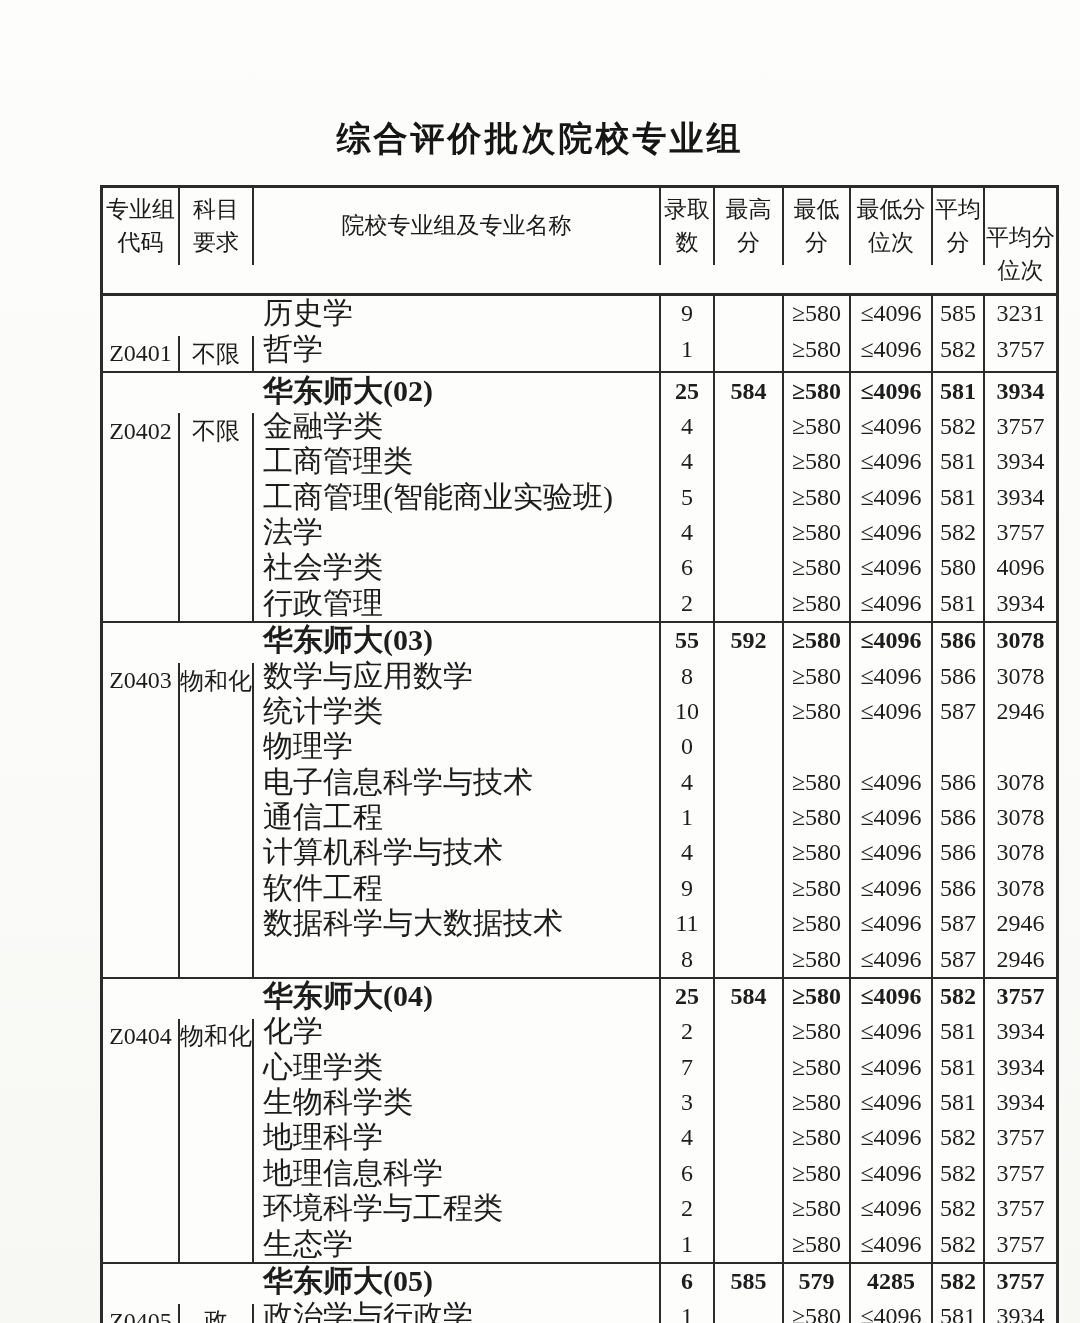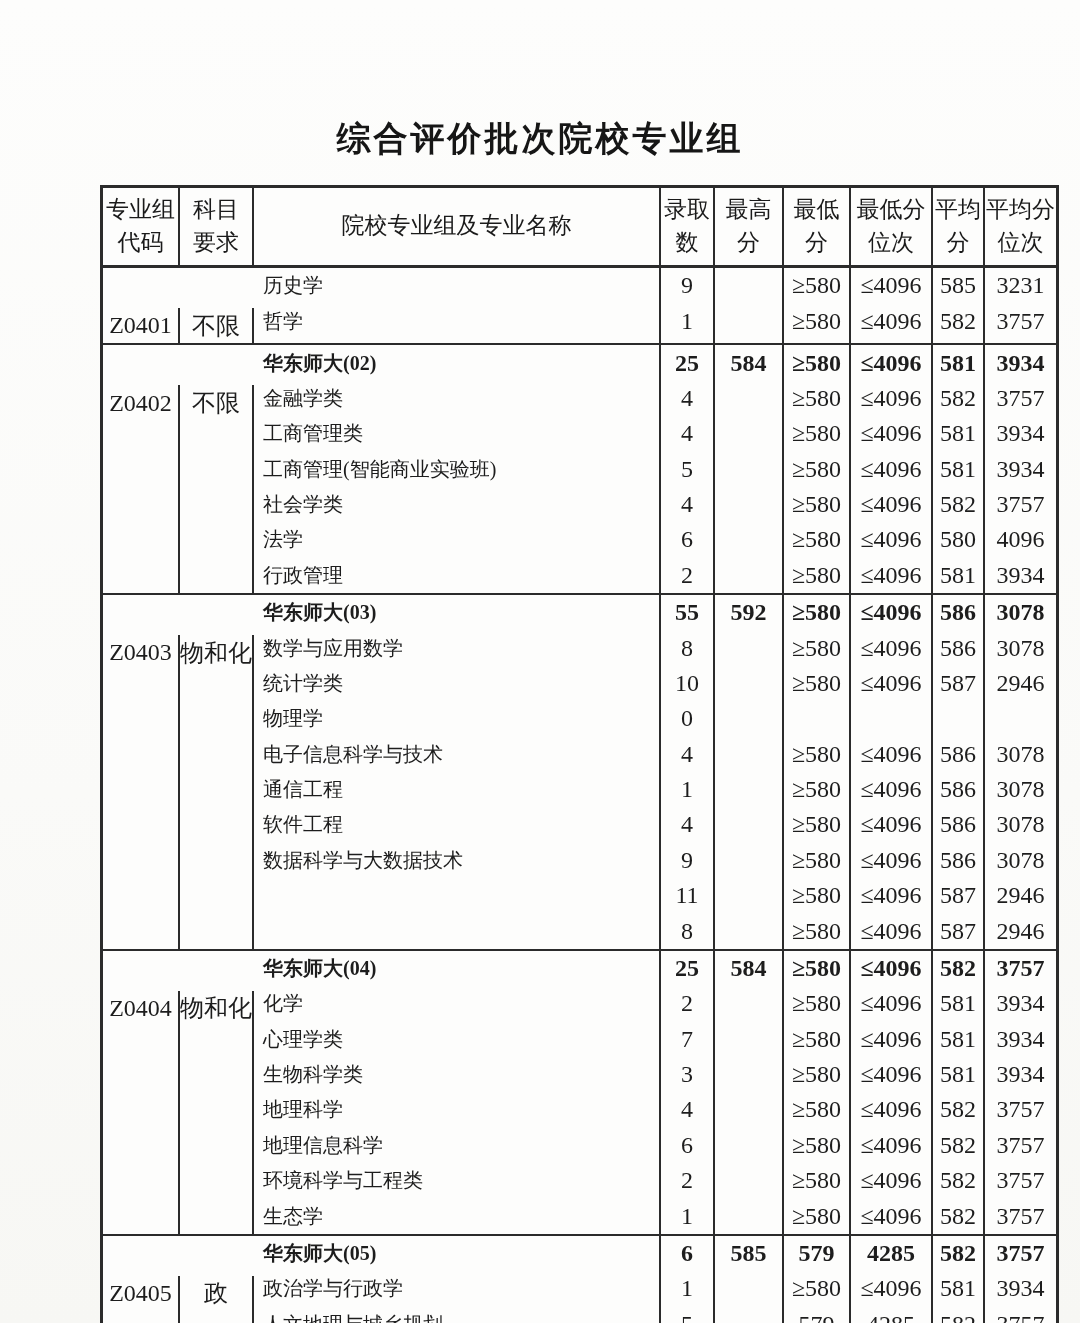--- a/index.html
+++ b/index.html
@@ -24,30 +24,30 @@
     display:grid;
     grid-template-columns:77px 74px 407px 54px 69px 67px 82px 52px 71px;
   }
   .header-row{border-bottom:3px solid #2b2b2b;}
   .hcell{
     border-right:2px solid #2b2b2b;
     display:flex;flex-direction:column;align-items:center;justify-content:center;
     height:77px;font-size:23px;line-height:1.42;color:#1a1a1a;
     text-align:center;
   }
-  .hcell:last-child{border-right:none;}
+  .hcell:last-child{border-right:none;margin-top:28px;}
   .section{border-bottom:2px solid #2b2b2b;}
   .section:last-child{border-bottom:none;}
   .cell{border-right:2px solid #2b2b2b;min-width:0;}
   .cell:last-child{border-right:none;}
   .line{
     height:35.38px;display:flex;align-items:center;justify-content:center;
     font-size:24px;white-space:nowrap;color:#1d1d1d;
   }
-  .line.name{justify-content:flex-start;padding-left:9px;font-size:20px;}
+  .line.name{justify-content:flex-start;padding-left:9px;font-size:30px;}
   .line.bold{font-weight:700;}
   .topalign{display:block;margin-top:40px;}
 </style>
 </head>
 <body>
 
 <div class="page">
   <div class="title">综合评价批次院校专业组</div>
   <div class="table">
     <div class="grid-row header-row">
@@ -129,22 +129,22 @@
             <div class="line">Z0402</div>
           </div>
           <div class="cell topalign">
             <div class="line">不限</div>
           </div>
           <div class="cell">
             <div class="line name bold">华东师大(02)</div>
             <div class="line name">金融学类</div>
             <div class="line name">工商管理类</div>
             <div class="line name">工商管理(智能商业实验班)</div>
+            <div class="line name">法学</div>
             <div class="line name">社会学类</div>
-            <div class="line name">法学</div>
             <div class="line name">行政管理</div>
           </div>
           <div class="cell">
             <div class="line bold">25</div>
             <div class="line">4</div>
             <div class="line">4</div>
             <div class="line">5</div>
             <div class="line">4</div>
             <div class="line">6</div>
             <div class="line">2</div>
@@ -202,20 +202,21 @@
           <div class="cell topalign">
             <div class="line">物和化</div>
           </div>
           <div class="cell">
             <div class="line name bold">华东师大(03)</div>
             <div class="line name">数学与应用数学</div>
             <div class="line name">统计学类</div>
             <div class="line name">物理学</div>
             <div class="line name">电子信息科学与技术</div>
             <div class="line name">通信工程</div>
+            <div class="line name">计算机科学与技术</div>
             <div class="line name">软件工程</div>
             <div class="line name">数据科学与大数据技术</div>
           </div>
           <div class="cell">
             <div class="line bold">55</div>
             <div class="line">8</div>
             <div class="line">10</div>
             <div class="line">0</div>
             <div class="line">4</div>
             <div class="line">1</div>

